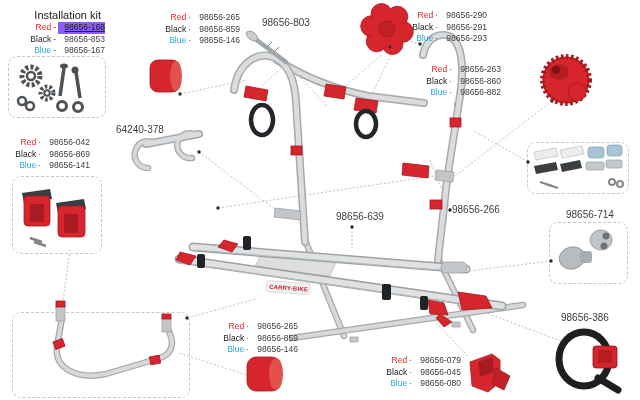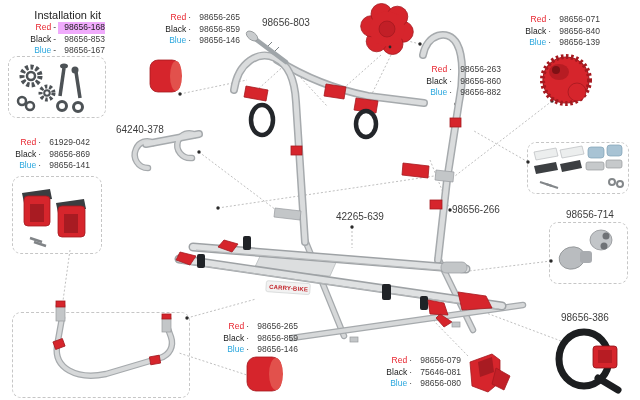--- a/index.html
+++ b/index.html
@@ -23,21 +23,21 @@
   .part-label{position:absolute;z-index:2;font-size:8.5px;line-height:11.5px;color:#3c3c3c;white-space:nowrap;}
   .part-label.single{font-size:10px;color:#3c3c3c;}
   .kit-title{font-size:11px;color:#222;text-align:center;margin-bottom:0.5px;}
   .plrow{text-align:right;}
   .cname{color:#1c1c1c;}
   .cname.red{color:#e8232d;}
   .cname.black{color:#1c1c1c;}
   .cname.blue{color:#2ba7de;}
   .sep{margin:0 2px;color:#3c3c3c;}
   .pnum{display:inline-block;width:47px;text-align:right;color:#3c3c3c;}
-  .pnum.hl{background:#f0abfc;color:#222;}
+  .pnum.hl{background:#8b5cf6;color:#222;text-decoration:underline;}
   .logo-text{font-size:6px;font-weight:bold;fill:#c2252b;letter-spacing:0.2px;}
 </style>
 </head>
 <body>
 
 <div class="canvas">
 
   <div class="pbox" style="left:8px;top:56px;width:96px;height:60px;"></div>
   <div class="pbox" style="left:12px;top:176px;width:88px;height:76px;"></div>
   <div class="pbox" style="left:12px;top:312px;width:176px;height:84px;"></div>
@@ -277,46 +277,46 @@
         <div class="plrow"><span class="cname black">Black</span><span class="sep">-</span><span class="pnum">98656-853</span></div>
         <div class="plrow"><span class="cname blue">Blue</span><span class="sep">-</span><span class="pnum">98656-167</span></div>
       </div>
   </div>
 
   <div class="part-label" style="right:400px;top:12px;">
       <div class="plrow"><span class="cname red">Red</span><span class="sep">·</span><span class="pnum">98656-265</span></div>
       <div class="plrow"><span class="cname black">Black</span><span class="sep">·</span><span class="pnum">98656-859</span></div>
       <div class="plrow"><span class="cname blue">Blue</span><span class="sep">·</span><span class="pnum">98656-146</span></div>
     </div>
+  <div class="part-label" style="right:153px;top:10px;">
+      <div class="plrow"><span class="cname red">Red</span><span class="sep">·</span><span class="pnum">98656-290</span></div>
+      <div class="plrow"><span class="cname black">Black</span><span class="sep">·</span><span class="pnum">98656-291</span></div>
+      <div class="plrow"><span class="cname blue">Blue</span><span class="sep">·</span><span class="pnum">98656-293</span></div>
+    </div>
   <div class="part-label" style="right:139px;top:64px;">
       <div class="plrow"><span class="cname red">Red</span><span class="sep">·</span><span class="pnum">98656-263</span></div>
       <div class="plrow"><span class="cname black">Black</span><span class="sep">·</span><span class="pnum">98656-860</span></div>
       <div class="plrow"><span class="cname blue">Blue</span><span class="sep">·</span><span class="pnum">98656-882</span></div>
     </div>
-  <div class="part-label" style="right:40px;top:14px;">
-      <div class="plrow"><span class="cname red">Red</span><span class="sep">·</span><span class="pnum">98656-071</span></div>
-      <div class="plrow"><span class="cname black">Black</span><span class="sep">·</span><span class="pnum">98656-840</span></div>
-      <div class="plrow"><span class="cname blue">Blue</span><span class="sep">·</span><span class="pnum">98656-139</span></div>
-    </div>
   <div class="part-label" style="right:550px;top:137px;">
-      <div class="plrow"><span class="cname red">Red</span><span class="sep">·</span><span class="pnum">61929-042</span></div>
+      <div class="plrow"><span class="cname red">Red</span><span class="sep">·</span><span class="pnum">98656-042</span></div>
       <div class="plrow"><span class="cname black">Black</span><span class="sep">·</span><span class="pnum">98656-869</span></div>
       <div class="plrow"><span class="cname blue">Blue</span><span class="sep">·</span><span class="pnum">98656-141</span></div>
     </div>
   <div class="part-label" style="right:342px;top:321px;">
       <div class="plrow"><span class="cname red">Red</span><span class="sep">·</span><span class="pnum">98656-265</span></div>
       <div class="plrow"><span class="cname black">Black</span><span class="sep">·</span><span class="pnum">98656-859</span></div>
       <div class="plrow"><span class="cname blue">Blue</span><span class="sep">·</span><span class="pnum">98656-146</span></div>
     </div>
   <div class="part-label" style="right:179px;top:355px;">
       <div class="plrow"><span class="cname red">Red</span><span class="sep">·</span><span class="pnum">98656-079</span></div>
-      <div class="plrow"><span class="cname black">Black</span><span class="sep">·</span><span class="pnum">75646-081</span></div>
+      <div class="plrow"><span class="cname black">Black</span><span class="sep">·</span><span class="pnum">98656-045</span></div>
       <div class="plrow"><span class="cname blue">Blue</span><span class="sep">·</span><span class="pnum">98656-080</span></div>
     </div>
 
   <div class="part-label single" style="left:262px;top:17px;"><span>98656-803</span></div>
   <div class="part-label single" style="left:116px;top:124px;"><span>64240-378</span></div>
-  <div class="part-label single" style="left:336px;top:211px;"><span>42265-639</span></div>
+  <div class="part-label single" style="left:336px;top:211px;"><span>98656-639</span></div>
   <div class="part-label single" style="left:452px;top:204px;"><span>98656-266</span></div>
   <div class="part-label single" style="left:566px;top:209px;"><span>98656-714</span></div>
   <div class="part-label single" style="left:561px;top:312px;"><span>98656-386</span></div>
 
 </div>
 
 </body></html>

